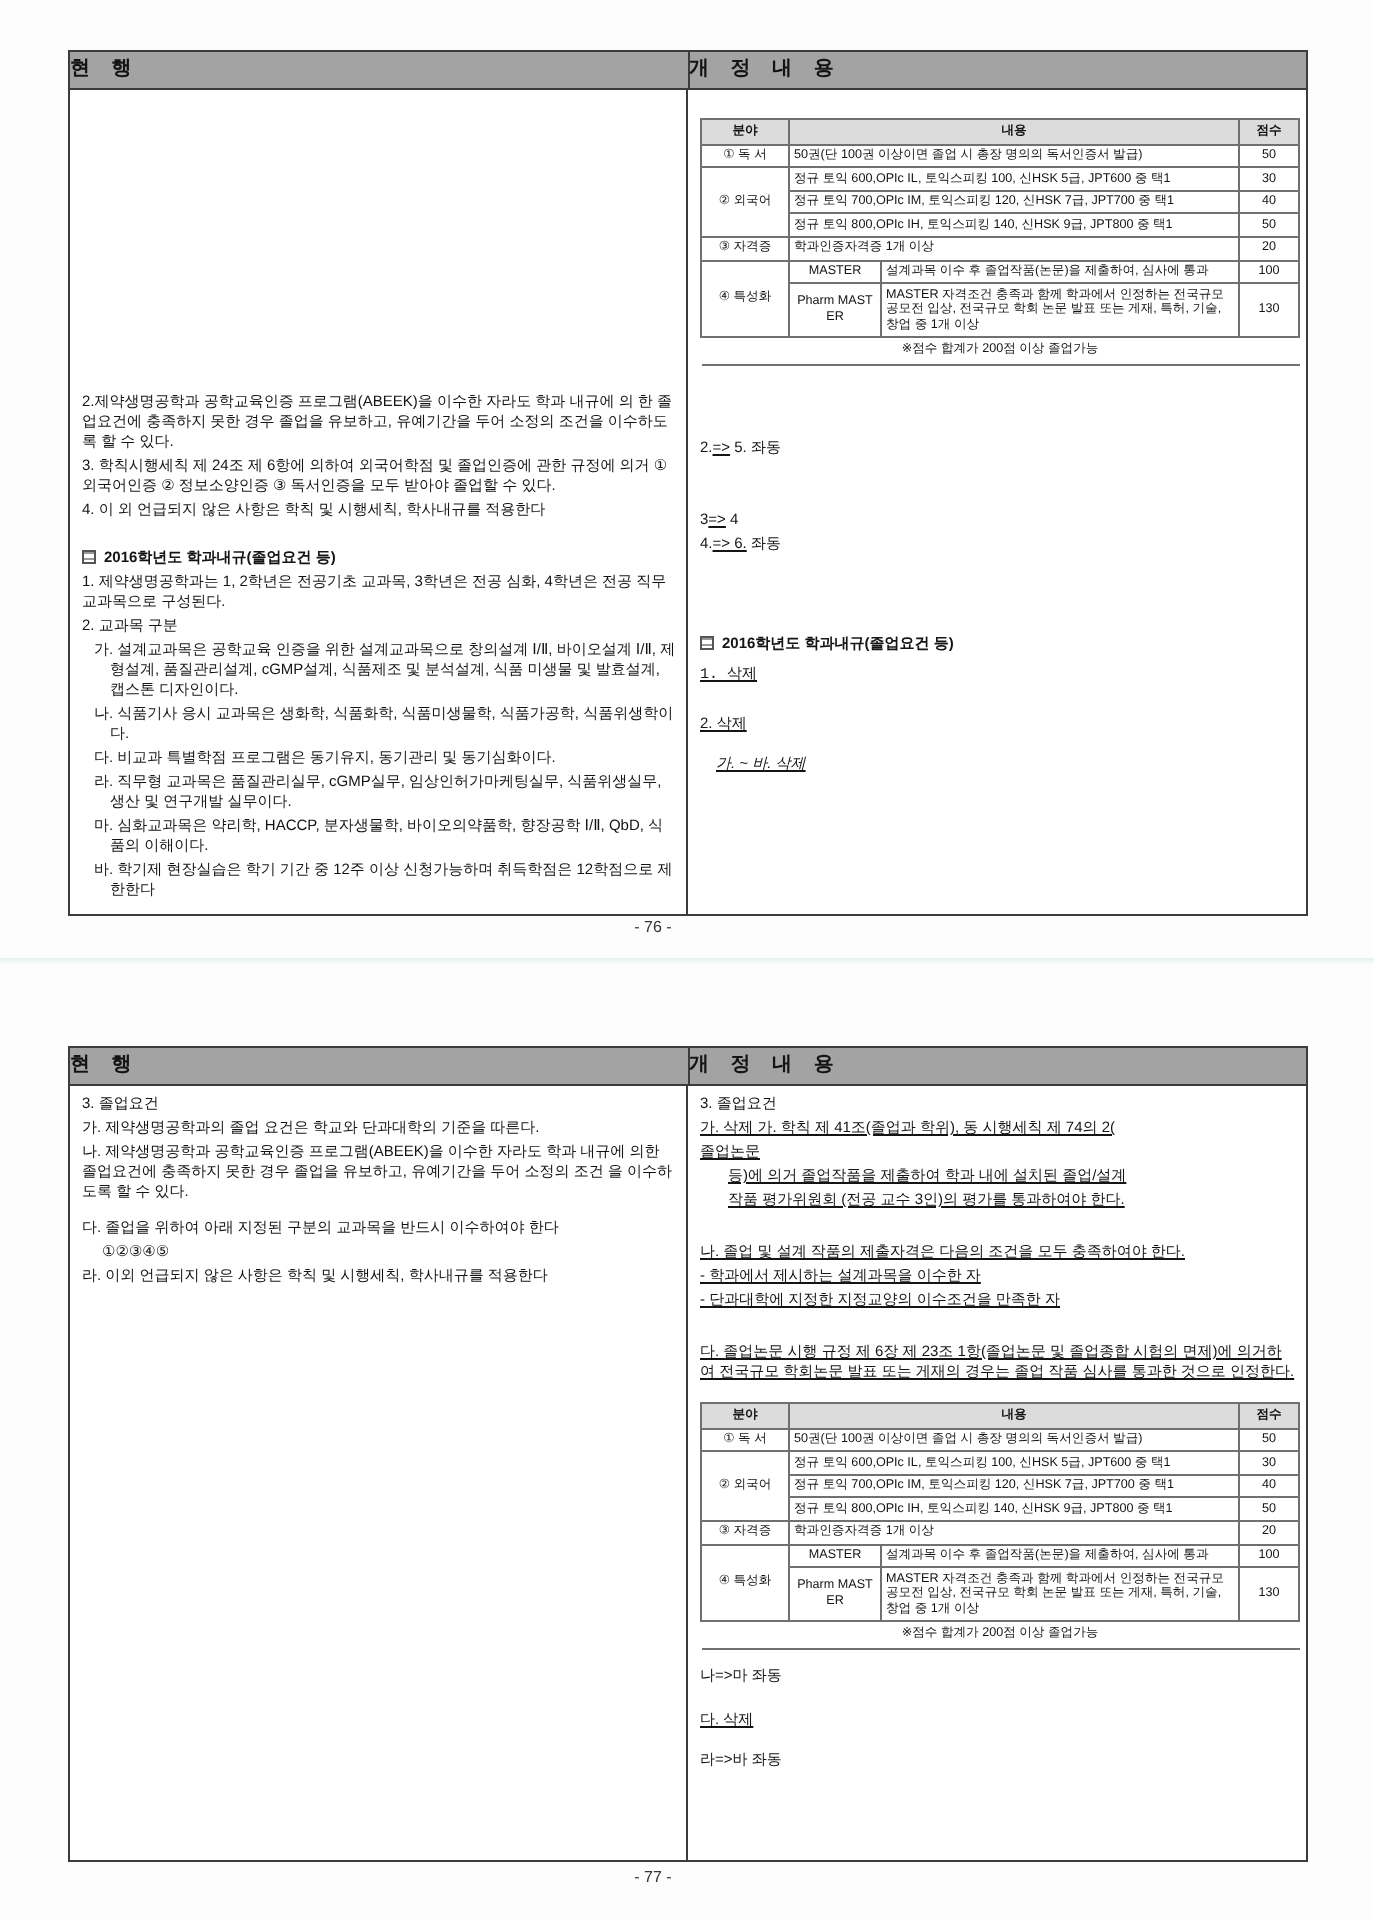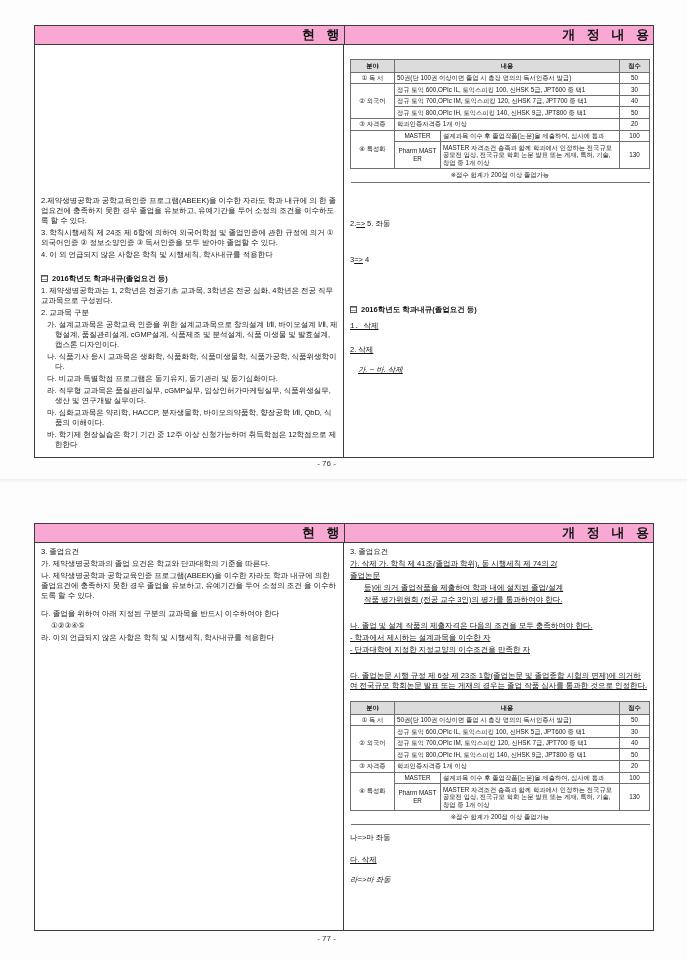--- a/index.html
+++ b/index.html
@@ -14,22 +14,22 @@
 
   .pagebox {
     position:absolute; left:34px; width:620px;
     background:#fff; border:1.5px solid #3c3c3c;
   }
   #page76-box { top:25px; height:433px; }
   #page77-box { top:523px; height:408px; }
 
   .hdr-row { display:flex; height:19px; border-bottom:1px solid #3c3c3c; }
   .hdr {
-    flex:1; background:#f9a8d4; text-align:right;
-    font-size:13px; font-weight:bold; line-height:18px; letter-spacing:4px;
+    flex:1; background:#a3a3a3; text-align:left;
+    font-size:10px; font-weight:bold; line-height:18px; letter-spacing:4px;
   }
   .hdr.first { border-right:1px solid #3c3c3c; }
 
   .body-row { display:flex; height:calc(100% - 19px); }
   .col { width:50%; padding:4px 5px 4px 6px; overflow:hidden; }
   .col.first { border-right:1px solid #3c3c3c; }
 
   .t { margin:0 0 2px 0; font-size:7.5px; line-height:10px; word-break:break-all; }
   .u { text-decoration:underline; }
   p.u { text-decoration:underline; }
@@ -67,21 +67,21 @@
   .gap-sec { margin-top:40px; }
   .gap-del1 { margin-top:6px;font-family:Liberation Mono, monospace; }
   .gap-del2 { margin-top:14px; }
   .gap-del3 { margin-top:10px; padding-left:8px;font-style:italic; }
 
   .p77gap { margin-top:16px; }
   .p77big-gap { }
   .p77tablegap { margin-top:12px; }
   .p77same1 { margin-top:8px; }
   .p77del { margin-top:12px; }
-  .p77same2 { margin-top:10px;font-style:italic; }
+  .p77same2 { margin-top:10px; }
   .p76firstgap { margin-top:147px; }
 
   .pagenum {
     position:absolute; left:0; width:653px; text-align:center;
     font-size:8px; color:#333;
   }
   #pagenum76 { top:459px; }
   #pagenum77 { top:934px; }
 
   .page-sep {
@@ -163,20 +163,21 @@
           <td class="s">130</td>
         </tr>
         <tr class="note">
           <td colspan="4">※점수 합계가 200점 이상 졸업가능</td>
         </tr>
       </tbody>
         </table>
 
       <p class="t gap-ch1"><span>2.</span><span class="u">=&gt;</span><span> 5. 좌동</span></p>
       <p class="t gap-ch2"><span>3</span><span class="u">=&gt;</span><span> 4</span></p>
+      <p class="t"><span>4.</span><span class="u">=&gt; 6.</span><span> 좌동</span></p>
 
       <p class="t sec gap-sec"><span class="doc-icon"></span><span>2016학년도 학과내규(졸업요건 등)</span></p>
       <p class="t u gap-del1">1. 삭제</p>
       <p class="t u gap-del2">2. 삭제</p>
       <p class="t u gap-del3">가. ~ 바. 삭제</p>
     </div>
   </div>
 </div>
 <div class="pagenum" id="pagenum76">- 76 -</div>
 

